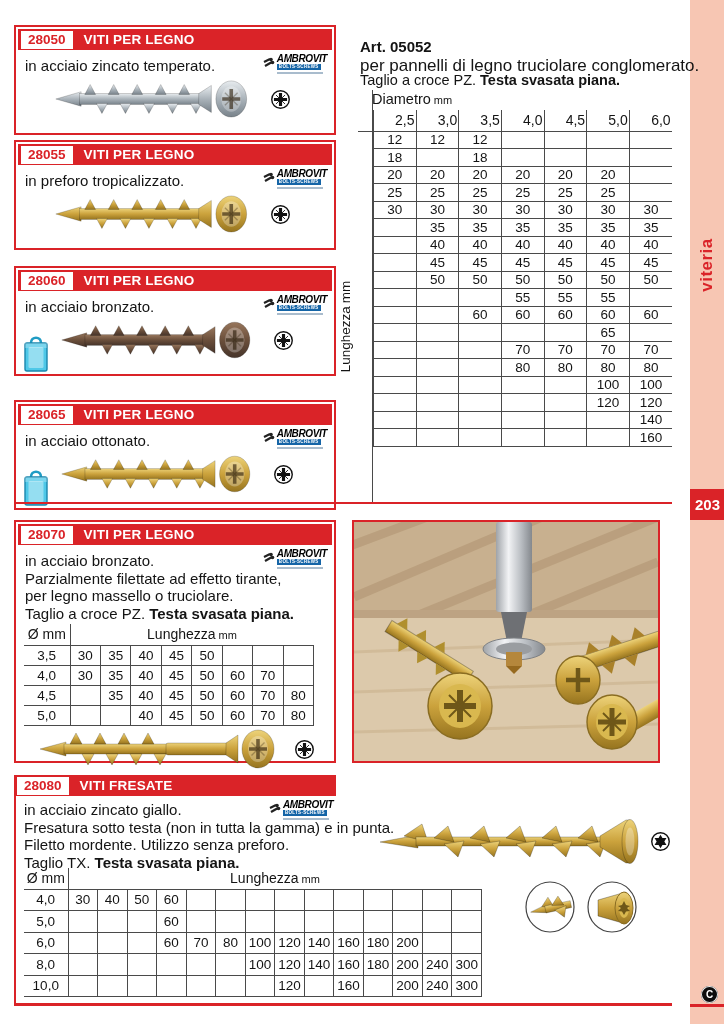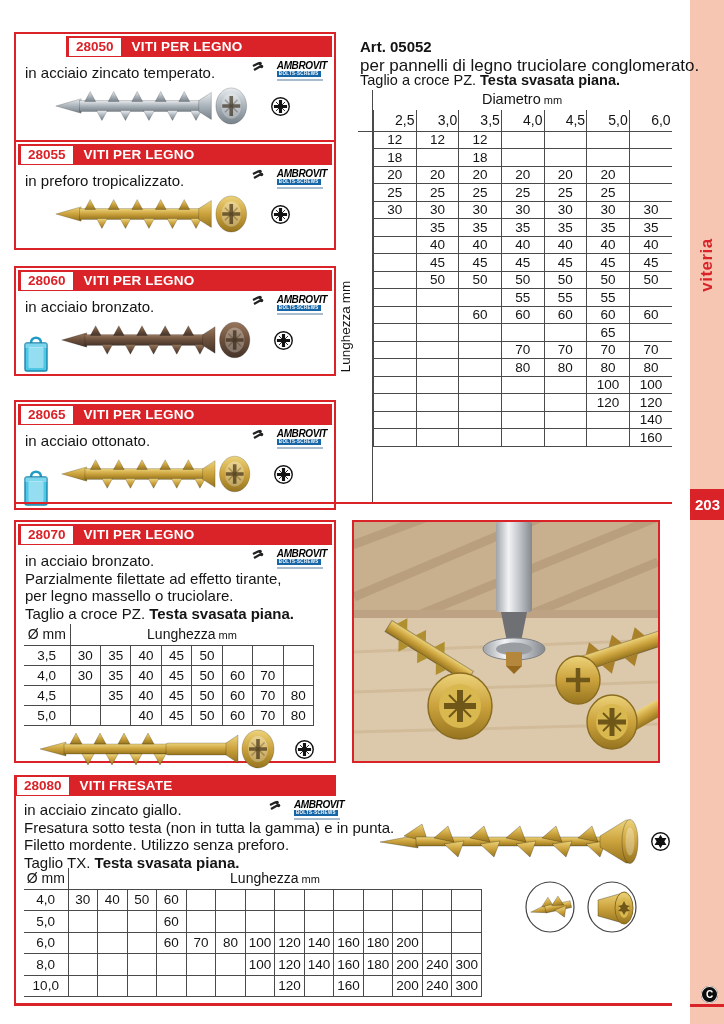--- a/index.html
+++ b/index.html
@@ -18,43 +18,43 @@
   .sidebar{position:absolute;right:0;top:0;width:34px;height:1024px;background:var(--pink);}
   .viteria-wrap{position:absolute;top:190px;left:0;width:34px;height:150px;display:flex;align-items:center;justify-content:center;}
   .viteria-wrap span{transform:rotate(-90deg);white-space:nowrap;color:var(--red);font-weight:bold;font-size:17px;letter-spacing:.5px;}
   .page-badge{position:absolute;top:489px;left:0;width:34px;height:31px;background:var(--red);color:#fff;font-weight:bold;font-size:15px;display:flex;align-items:center;padding-left:5px;}
   .sidebar-line{position:absolute;top:1004px;left:0;width:34px;height:3px;background:var(--red);}
   .corner-logo{position:absolute;top:986px;right:6px;width:17px;height:17px;border-radius:50%;background:#0d0d0d;color:#fff;
     font-size:10px;font-weight:bold;display:flex;align-items:center;justify-content:center;box-shadow:0 0 0 1px #e9e9e9 inset;}
   
   .pbox{position:absolute;left:14px;width:322px;background:#fff;border:2px solid var(--red);}
   .pbox-sm{height:110px;}
-  #box-28050{top:32px;padding-left:48px;}  #box-28055{top:140px;}  #box-28060{top:266px;}  #box-28065{top:400px;height:110px;}
+  #box-28050{top:25px;}  #box-28055{top:140px;}  #box-28060{top:266px;}  #box-28065{top:400px;height:110px;}
   #box-28070{top:520px;height:243px;}
   .box-header{margin:2px 2px 0 2px;height:21px;background:var(--red);display:flex;align-items:center;}
   .code-tab{background:#fff;color:var(--red);font-weight:bold;font-size:13.5px;padding:1px 7px;margin-left:3px;line-height:16px;}
   .box-title{color:#fff;font-weight:bold;font-size:13.5px;margin-left:11px;letter-spacing:.2px;}
   .box-desc{position:absolute;left:9px;top:30px;font-size:15px;line-height:17.5px;}
   .desc-line b{font-weight:bold;}
   
-  .brand{position:absolute;display:flex;gap:11px;align-items:flex-start;}
+  .brand{position:absolute;display:flex;gap:0;align-items:center;}
   .brand-top{right:7px;top:27px;}
   .brand-name{font-size:10px;font-weight:bold;letter-spacing:-.4px;font-style:italic;color:#000;line-height:10px;}
   .brand-sub{background:#1565a7;color:#fff;font-size:4.5px;font-weight:bold;padding:0 2px;width:max-content;line-height:6px;letter-spacing:.3px;}
   .brand-tag{height:2px;background:#a9bccd;width:46px;margin-top:2px;}
   
   .screw-row{position:absolute;display:flex;align-items:center;gap:8px;}
   .pack{position:absolute;left:5px;top:66px;}
   
   .drive{flex:0 0 auto;}
   
   .art-title{position:absolute;left:360px;top:38px;font-size:15px;font-weight:bold;}
   .art-line1{position:absolute;left:360px;top:56px;font-size:17px;}
   .art-line2{position:absolute;left:360px;top:72px;font-size:14.5px;}
-  .diam-group{position:absolute;left:372px;top:91px;width:300px;text-align:center;font-size:14.5px;}
+  .diam-group{position:absolute;left:372px;top:91px;width:300px;text-align:left;font-size:14.5px;}
   .unit{font-size:11px;margin-left:3px;}
   .rot-label{position:absolute;left:336px;top:150px;width:20px;height:352px;display:flex;align-items:center;justify-content:center;}
   .rot-label span{transform:rotate(-90deg);white-space:nowrap;font-size:13.5px;}
   .vline{position:absolute;left:372px;top:90px;width:1px;height:412px;background:var(--grid);}
   .hstub{position:absolute;left:358px;top:131px;width:16px;height:1px;background:var(--grid);}
   
   table{border-collapse:collapse;table-layout:fixed;}
   .big-table{position:absolute;left:373px;top:110px;width:299px;}
   .big-table th{font-weight:normal;font-size:14px;height:21px;border-left:1px solid var(--grid);border-bottom:1px solid var(--grid);text-align:center;padding-left:20px;}
   .big-table td{font-size:13.5px;height:17.5px;border-left:1px solid var(--grid);border-top:1px solid var(--grid);text-align:center;padding:0;}

